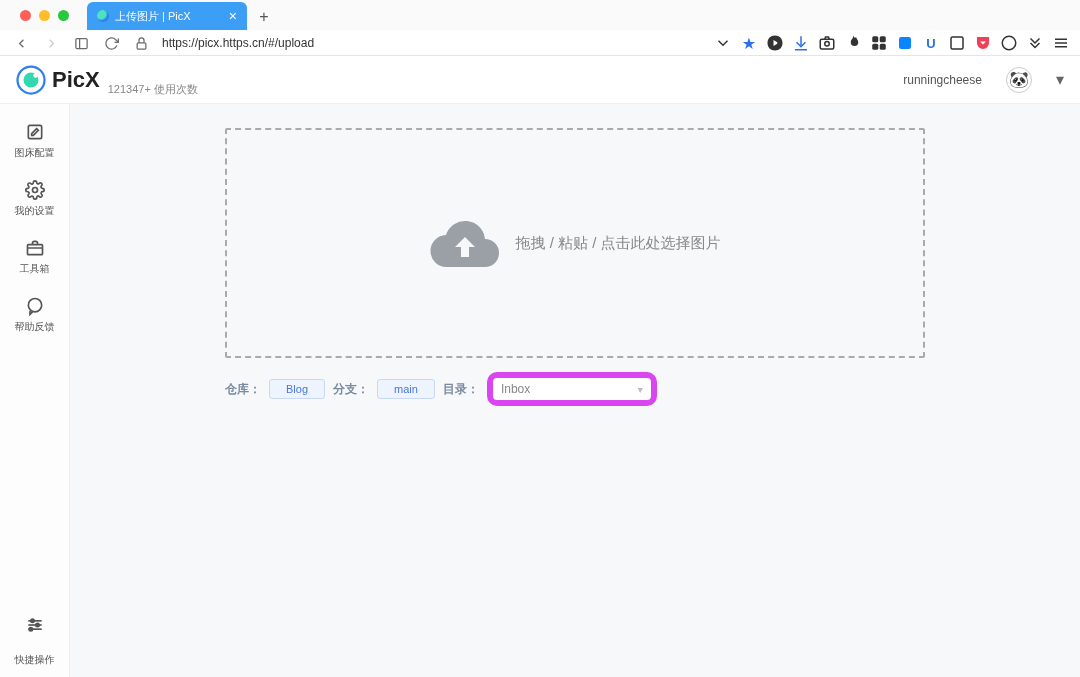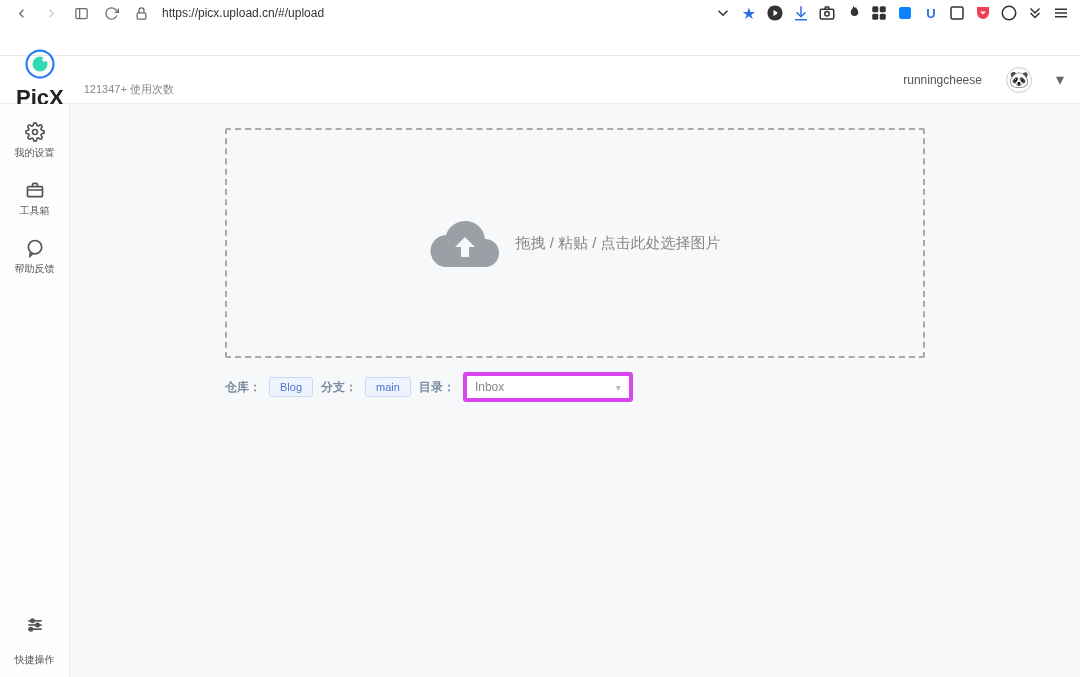--- a/index.html
+++ b/index.html
@@ -20,24 +20,24 @@
     .addr-bar { height: 26px; display: flex; align-items: center; padding: 0 10px; gap: 8px; }
     .addr-icon { width: 22px; height: 22px; display: flex; align-items: center; justify-content: center; color: #6a6a6a; cursor: pointer; }
     .addr-icon svg { width: 15px; height: 15px; }
     .addr-url { flex: 0 0 auto; font-size: 12px; color: #333; margin-left: 2px; }
     .addr-spacer { flex: 1; }
     .ext-icons { display: flex; gap: 8px; align-items: center; }
     .ext-icon { width: 18px; height: 18px; display: flex; align-items: center; justify-content: center; color: #333; }
     
     
     .app-header { height: 48px; display: flex; align-items: center; padding: 0 16px; border-bottom: 1px solid #eee; }
-    .logo { display: flex; align-items: center; gap: 6px; flex-direction: column; }
+    .logo { display: flex; align-items: center; gap: 6px; }
     .logo-mark { width: 30px; height: 30px; }
     .logo-text { font-size: 22px; font-weight: 700; color: #222; }
-    .logo-sub { font-size: 11px; color: #888; margin-left: 20px; align-self: flex-end; padding-bottom: 6px; }
+    .logo-sub { font-size: 11px; color: #888; margin-left: 8px; align-self: flex-end; padding-bottom: 6px; }
     .header-right { margin-left: auto; display: flex; align-items: center; gap: 24px; }
     .username { font-size: 12px; color: #555; }
     .avatar { width: 26px; height: 26px; border-radius: 50%; background: #fff; border: 1px solid #ccc; display: flex; align-items: center; justify-content: center; font-size: 16px; }
     .avatar-caret { color: #666; }
     
     
     .app-body { display: flex; height: calc(677px - 56px - 48px); }
     .sidebar { width: 70px; background: #fdfdfd; border-right: 1px solid #eee; display: flex; flex-direction: column; padding-top: 8px; position: relative; }
     .side-item { display: flex; flex-direction: column; align-items: center; justify-content: center; height: 58px; gap: 4px; cursor: pointer; color: #555; }
     .side-item.active { background: #eaf2fe; color: #2f6fe4; }
@@ -47,28 +47,41 @@
     .side-bottom svg { width: 20px; height: 20px; }
     
     .main { flex: 1; background: #f7f8fa; padding: 24px 40px; display: flex; justify-content: center; }
     .upload-container { width: 100%; max-width: 700px; }
     .dropzone { border: 2px dashed #aaa; border-radius: 2px; height: 230px; display: flex; flex-direction: row; align-items: center; justify-content: center; gap: 14px; cursor: pointer; background: #f7f8fa; }
     .cloud-svg { width: 72px; height: 52px; }
     .drop-text { color: #888; font-size: 15px; }
     
     .selectors { display: flex; align-items: center; gap: 8px; margin-top: 14px; font-size: 12px; }
     .sel-label { color: #7a8aa0; font-weight: bold; }
-    .tag { display: inline-flex; align-items: center; padding: 3px 10px; border: 1px solid #c8d8f5; background: #eef4fe; color: #4a76d8; border-radius: 3px; font-size: 11px; cursor: pointer; }
-    .dir-select { display: inline-flex; align-items: center; justify-content: space-between; border: 4px solid #d946ef; background: #fff; color: #888; border-radius: 3px; padding: 4px 8px; font-size: 12px; width: 170px; cursor: pointer; }
+    .tag { display: inline-flex; align-items: center; padding: 3px 16px; border: 1px solid #c8d8f5; background: #eef4fe; color: #4a76d8; border-radius: 3px; font-size: 11px; cursor: pointer; }
+    .dir-select { display: inline-flex; align-items: center; justify-content: space-between; border: 6px solid #d946ef; background: #fff; color: #888; border-radius: 10px; padding: 4px 8px; font-size: 12px; width: 170px; cursor: pointer; }
     .dir-caret { color: #bbb; font-size: 10px; }
   </style>
 </head>
 <body>
 
 <div class="browser-chrome">
+  <div class="tab-bar">
+    <div class="traffic-lights">
+      <div class="traffic-light tl-red"></div>
+      <div class="traffic-light tl-yellow"></div>
+      <div class="traffic-light tl-green"></div>
+    </div>
+    <div class="tab">
+      <div class="tab-favicon"></div>
+      <span>上传图片 | PicX</span>
+      <span class="tab-close">×</span>
+    </div>
+    <div class="tab-new">+</div>
+  </div>
   <div class="addr-bar">
     <div class="addr-icon">
         <svg viewBox="0 0 24 24" fill="none" stroke="currentColor" stroke-width="2">
           <path d="M15 18l-6-6 6-6"></path>
         </svg>
       </div>
     <div class="addr-icon" style="opacity:.35">
         <svg viewBox="0 0 24 24" fill="none" stroke="currentColor" stroke-width="2">
           <path d="M9 18l6-6-6-6"></path>
         </svg>
@@ -84,21 +97,21 @@
           <path d="M23 4v6h-6"></path>
           <path d="M20.49 15a9 9 0 1 1-2.12-9.36L23 10"></path>
         </svg>
       </div>
     <div class="addr-icon">
         <svg viewBox="0 0 24 24" fill="none" stroke="currentColor" stroke-width="2">
           <rect x="5" y="11" width="14" height="10" rx="2"></rect>
           <path d="M8 11V7a4 4 0 0 1 8 0v4"></path>
         </svg>
       </div>
-    <span class="addr-url">https://picx.upload.cn/#/upload</span>
+    <span class="addr-url">https://picx.https.cn/#/upload</span>
     <div class="addr-spacer"></div>
     <div class="ext-icons">
       <span class="ext-icon">
           <svg viewBox="0 0 24 24" fill="none" stroke="currentColor" stroke-width="2">
             <path d="M6 9l6 6 6-6"></path>
           </svg>
         </span>
       <span class="ext-icon" style="color:#2f6fe4">★</span>
       <span class="ext-icon">
           <svg viewBox="0 0 24 24" fill="currentColor">
@@ -179,20 +192,27 @@
   <span class="logo-sub">121347+ 使用次数</span>
   <div class="header-right">
     <span class="username">runningcheese</span>
     <div class="avatar">🐼</div>
     <span class="avatar-caret">▾</span>
   </div>
 </div>
 
 <div class="app-body">
   <div class="sidebar">
+    <div class="side-item">
+      <svg viewBox="0 0 24 24" fill="none" stroke="currentColor" stroke-width="2">
+          <rect x="4" y="4" width="16" height="16" rx="2"></rect>
+          <path d="M14 8l-6 6v2h2l6-6-2-2z"></path>
+        </svg>
+      <span class="side-label">图床配置</span>
+    </div>
     <div class="side-item">
       <svg viewBox="0 0 24 24" fill="none" stroke="currentColor" stroke-width="2">
           <circle cx="12" cy="12" r="3"></circle>
           <path d="M19.4 15a1.7 1.7 0 0 0 .3 1.8l.1.1a2 2 0 1 1-2.8 2.8l-.1-.1a1.7 1.7 0 0 0-1.8-.3 1.7 1.7 0 0 0-1 1.5V21a2 2 0 1 1-4 0v-.1a1.7 1.7 0 0 0-1-1.5 1.7 1.7 0 0 0-1.8.3l-.1.1a2 2 0 1 1-2.8-2.8l.1-.1a1.7 1.7 0 0 0 .3-1.8 1.7 1.7 0 0 0-1.5-1H3a2 2 0 1 1 0-4h.1a1.7 1.7 0 0 0 1.5-1 1.7 1.7 0 0 0-.3-1.8l-.1-.1a2 2 0 1 1 2.8-2.8l.1.1a1.7 1.7 0 0 0 1.8.3H9a1.7 1.7 0 0 0 1-1.5V3a2 2 0 1 1 4 0v.1a1.7 1.7 0 0 0 1 1.5 1.7 1.7 0 0 0 1.8-.3l.1-.1a2 2 0 1 1 2.8 2.8l-.1.1a1.7 1.7 0 0 0-.3 1.8V9a1.7 1.7 0 0 0 1.5 1H21a2 2 0 1 1 0 4h-.1a1.7 1.7 0 0 0-1.5 1z"></path>
         </svg>
       <span class="side-label">我的设置</span>
     </div>
     <div class="side-item">
       <svg viewBox="0 0 24 24" fill="none" stroke="currentColor" stroke-width="2">
           <rect x="3" y="8" width="18" height="12" rx="1"></rect>

